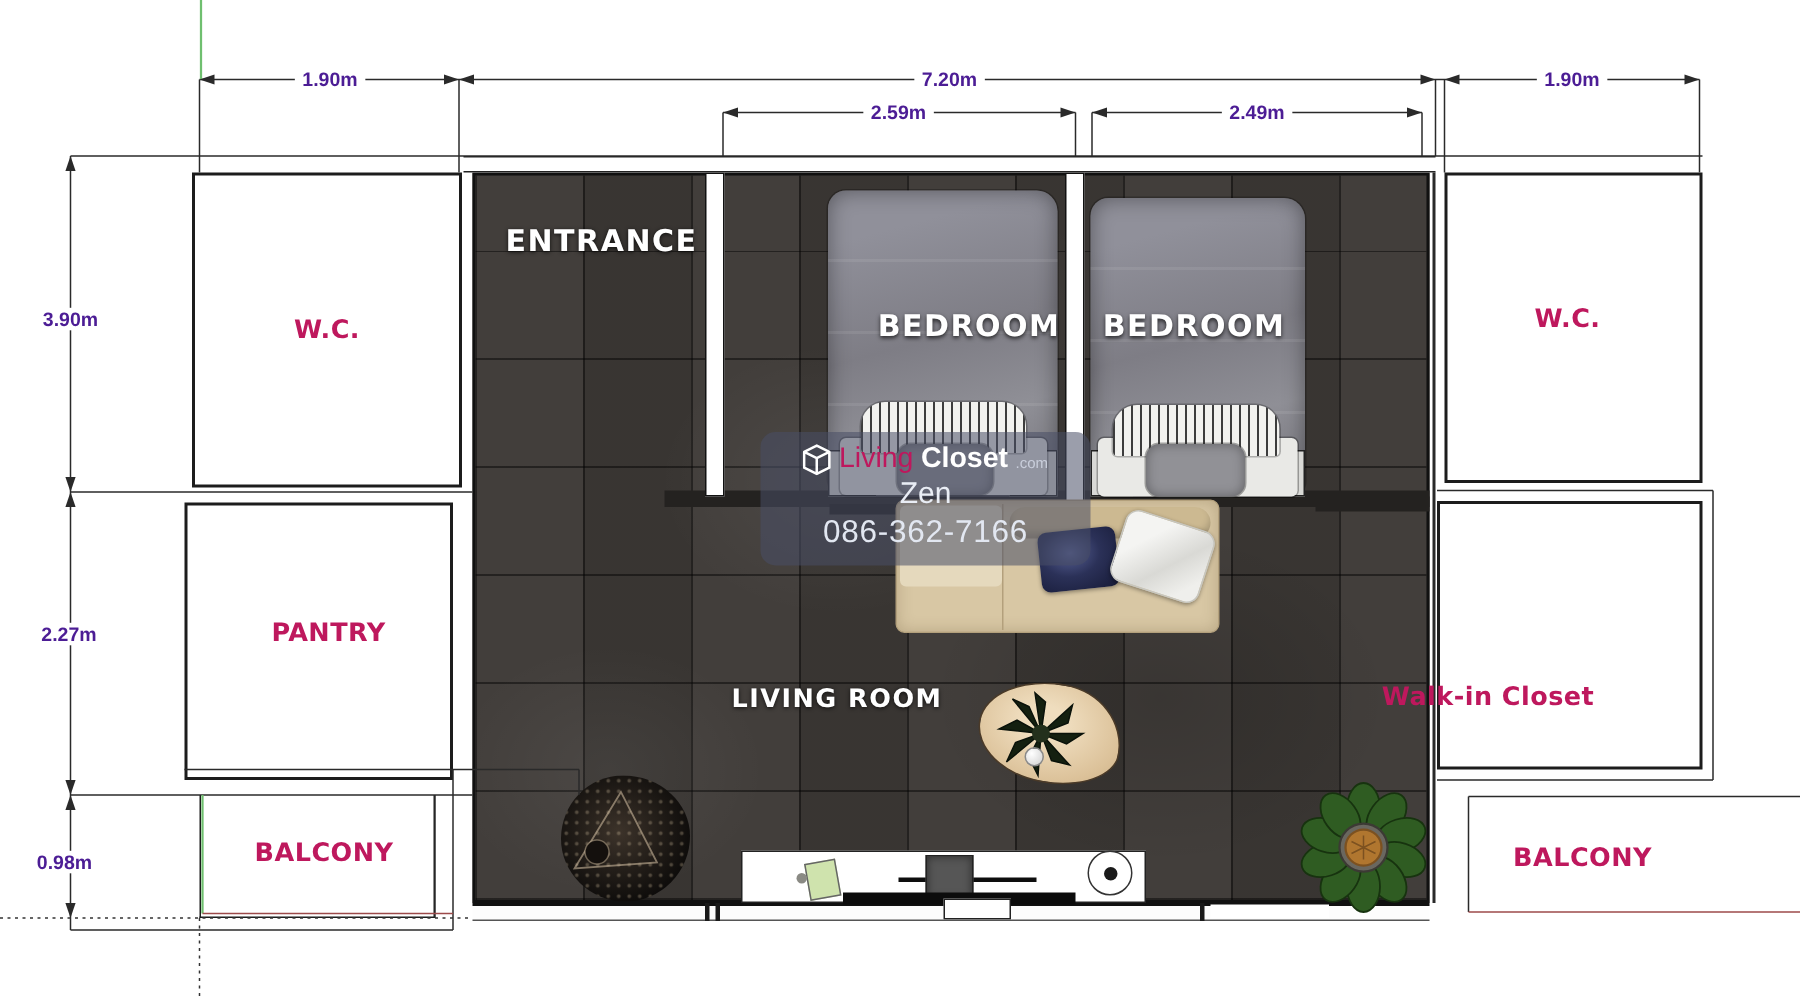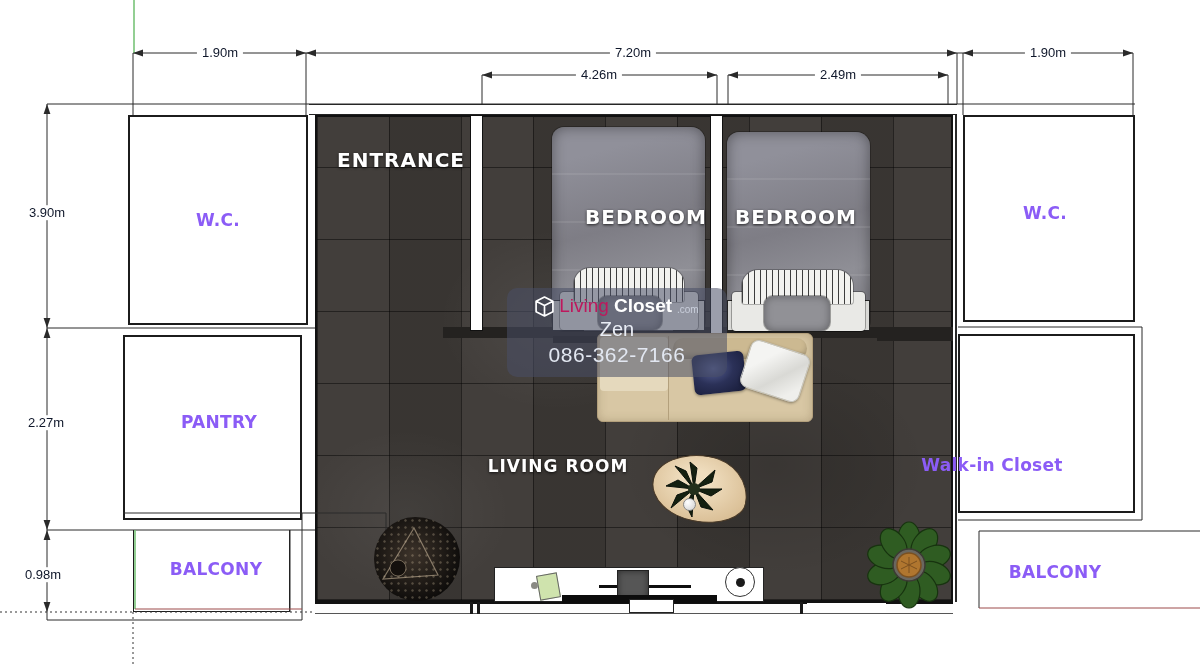--- a/index.html
+++ b/index.html
@@ -23,24 +23,24 @@
       repeating-linear-gradient(90deg, rgba(255,255,255,0.03) 0 72px, rgba(0,0,0,0.06) 72px 144px);}
   .topwall{position:absolute;left:309px;top:104px;width:648px;height:11px;background:#fff;
     border-top:1.5px solid #222;border-bottom:1.5px solid #222;box-sizing:border-box;z-index:2;}
   .winband{position:absolute;left:315px;top:602px;width:638px;height:12px;background:#fdfdfd;
     border-top:2px solid #111;border-bottom:1px solid #555;box-sizing:border-box;z-index:2;}
   .mullion{position:absolute;top:602px;width:3px;height:12px;background:#1a1a1a;z-index:3;}
   .iwall{position:absolute;background:#fff;border:1.5px solid #111;box-sizing:border-box;z-index:3;}
   .dstrip{position:absolute;background:#242220;z-index:3;}
   
   .room-label{position:absolute;transform:translate(-50%,-50%);font-weight:bold;font-size:17px;
-    color:#8b5cf6;letter-spacing:.3px;z-index:7;white-space:nowrap;font-family:"DejaVu Sans","Liberation Sans",sans-serif;}
+    color:#be185d;letter-spacing:.3px;z-index:7;white-space:nowrap;font-family:"DejaVu Sans","Liberation Sans",sans-serif;}
   .room-label.light{color:#fff;font-size:20px;letter-spacing:1px;text-shadow:0 1px 3px rgba(0,0,0,.75);}
-  .dim-label{position:absolute;transform:translate(-50%,-52%);font-size:13px;color:#0f172a;background:#fff;
-    padding:0 5px;z-index:7;white-space:nowrap;}
+  .dim-label{position:absolute;transform:translate(-50%,-52%);font-size:13px;color:#4c1d95;background:#fff;
+    padding:0 5px;z-index:7;white-space:nowrap;font-weight:bold;}
   
   .bed{position:absolute;z-index:4;}
   .duvet{position:absolute;inset:0;border-radius:12px 14px 10px 12px;
     background:linear-gradient(165deg,#90909a 15%,#7e7d85 48%,#8f8f96 72%,#76757c 100%);
     box-shadow:inset 0 0 14px rgba(0,0,0,.4), 0 0 0 1px rgba(0,0,0,.25);}
   .crease{position:absolute;inset:0;border-radius:12px;
     background:repeating-linear-gradient(180deg, transparent 0 46px, rgba(255,255,255,.08) 46px 48px);}
   .nstand{position:absolute;background:#d9d9d6;border:1px solid #222;box-sizing:border-box;}
   .footer{position:absolute;background:#e9e9e6;border-radius:4px;box-shadow:0 0 0 1px rgba(0,0,0,.3);}
   .stripes{position:absolute;background-color:#f2f2ef;border-radius:16px 16px 3px 3px;
@@ -263,21 +263,21 @@
       <path d="M47 328 l-3.4 10 h6.8 Z"></path>
         <path d="M47 530 l-3.4 -10 h6.8 Z"></path>
       <path d="M47 530 l-3.4 10 h6.8 Z"></path>
         <path d="M47 612 l-3.4 -10 h6.8 Z"></path>
     </g>
   </svg>
 
   <div class="dim-label" style="left:220px;top:53px;">1.90m</div>
   <div class="dim-label" style="left:633px;top:53px;">7.20m</div>
   <div class="dim-label" style="left:1048px;top:53px;">1.90m</div>
-  <div class="dim-label" style="left:599px;top:75px;">4.26m</div>
+  <div class="dim-label" style="left:599px;top:75px;">2.59m</div>
   <div class="dim-label" style="left:838px;top:75px;">2.49m</div>
   <div class="dim-label" style="left:47px;top:213px;">3.90m</div>
   <div class="dim-label" style="left:46px;top:423px;">2.27m</div>
   <div class="dim-label" style="left:43px;top:575px;">0.98m</div>
 
   <div class="room-label light" style="left:401px;top:160px;">ENTRANCE</div>
   <div class="room-label light" style="left:646px;top:217px;">BEDROOM</div>
   <div class="room-label light" style="left:796px;top:217px;">BEDROOM</div>
   <div class="room-label light" style="left:558px;top:466px;font-size:17px;">LIVING ROOM</div>
   <div class="room-label" style="left:218px;top:220px;">W.C.</div>

